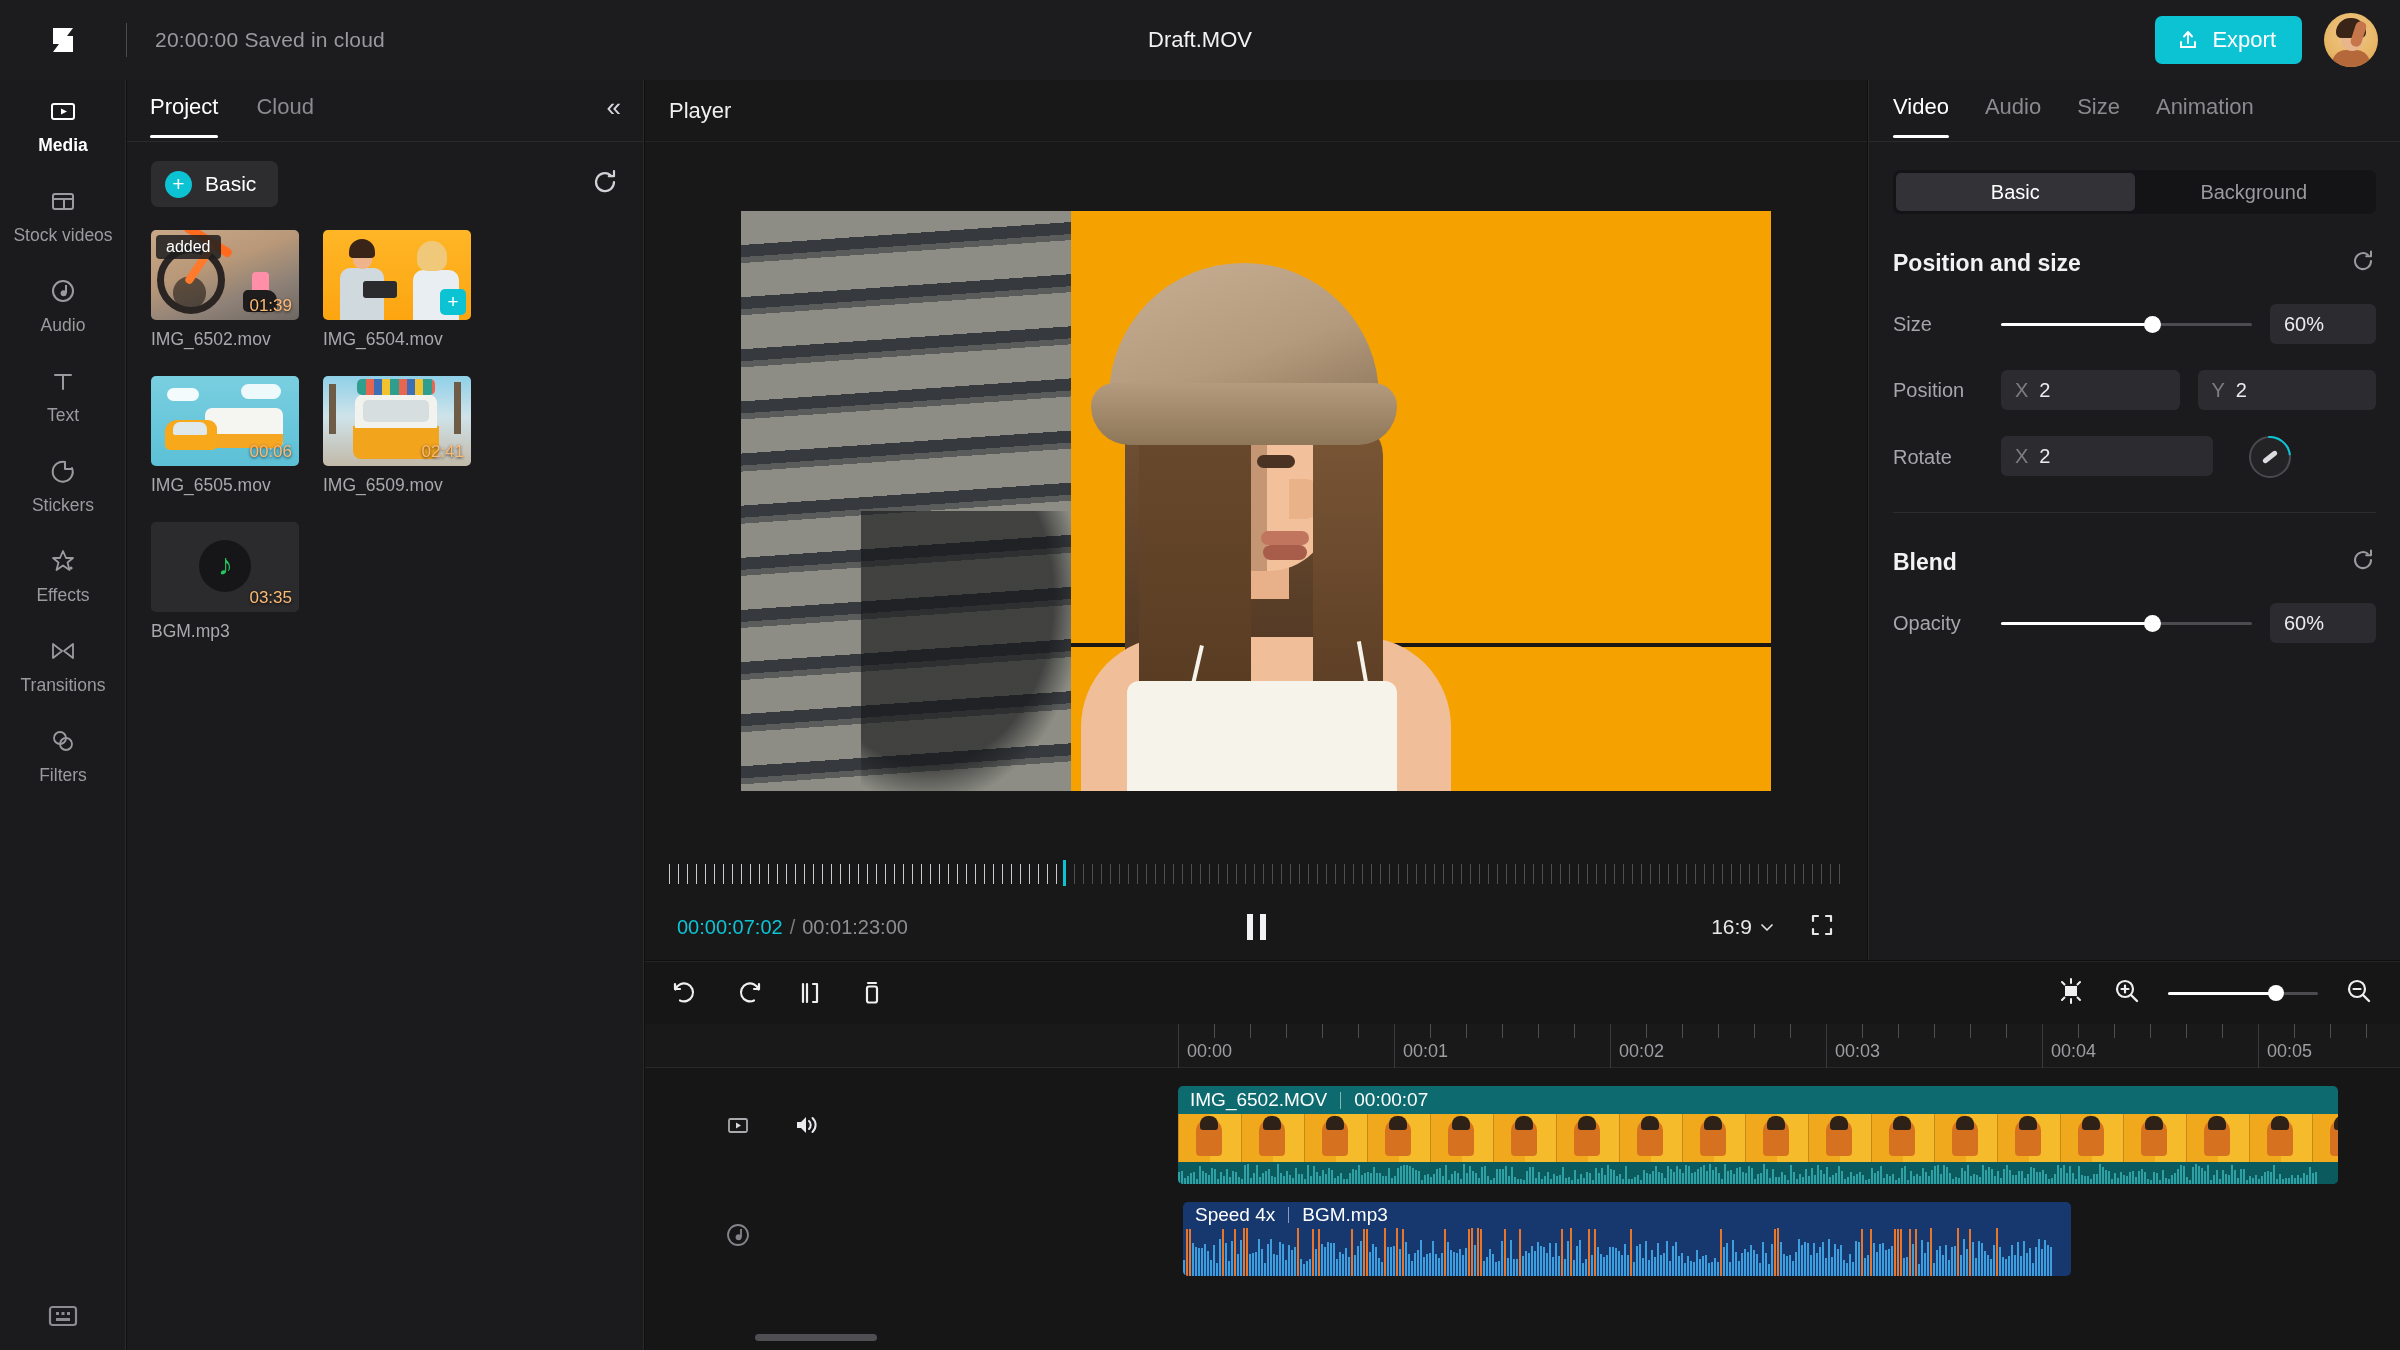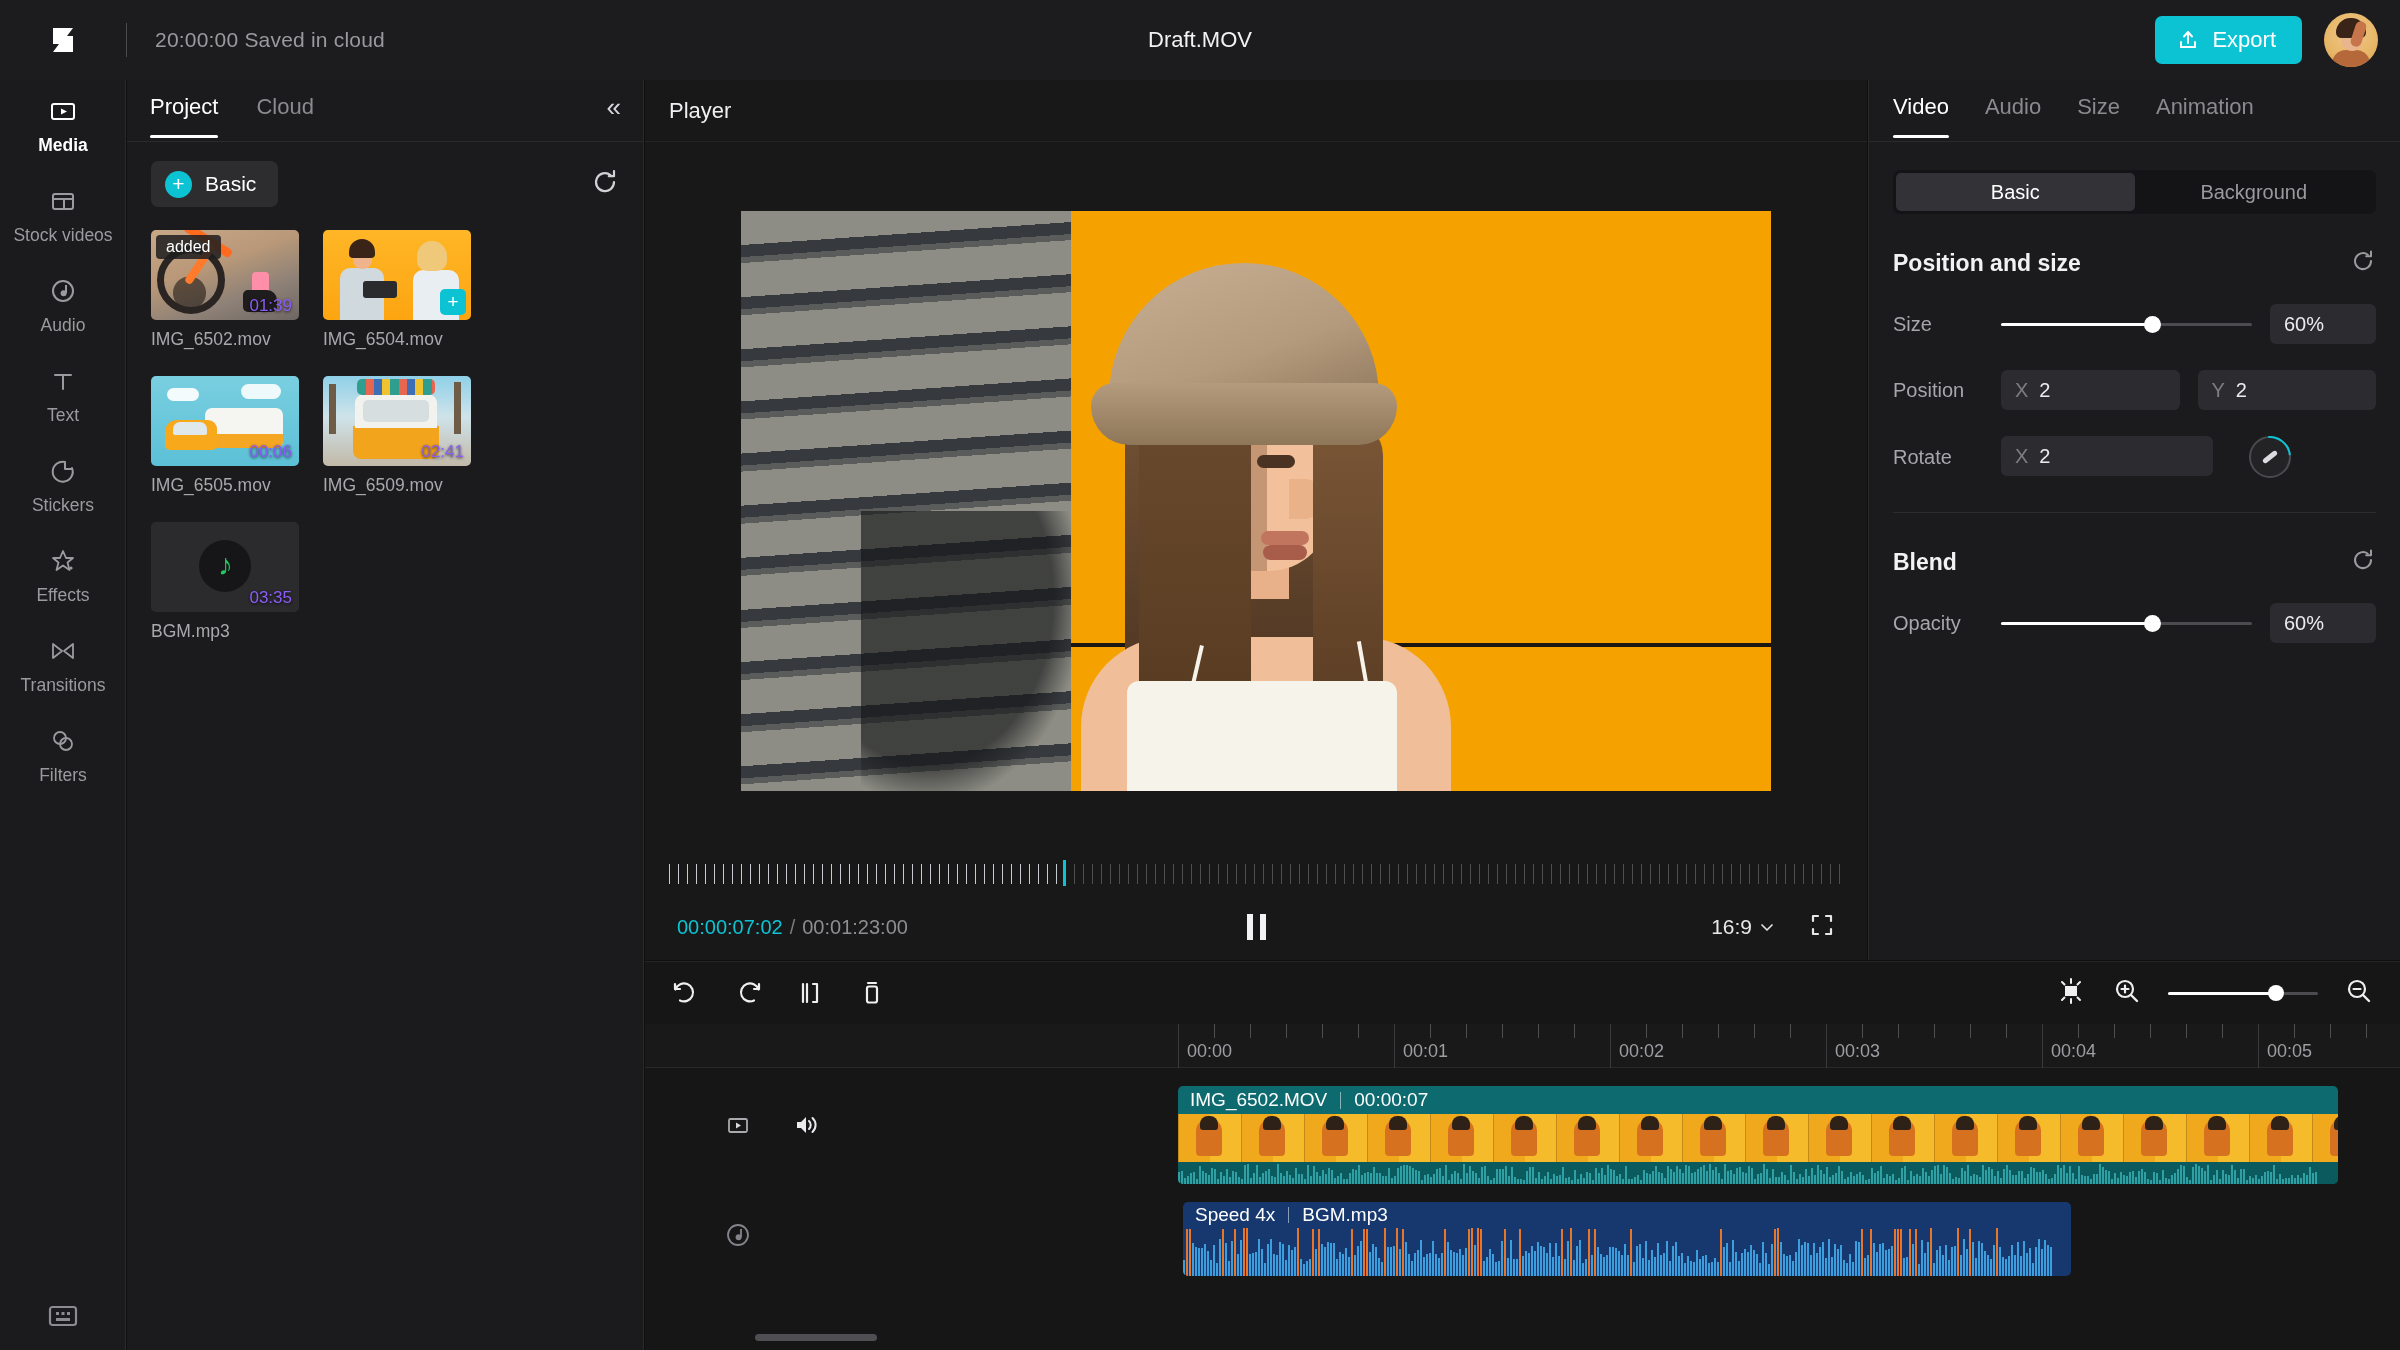--- a/index.html
+++ b/index.html
@@ -96,21 +96,21 @@
   #refresh-btn { cursor: pointer; }
   #media-grid {
     padding: 4px 24px 0 24px; display: flex; flex-wrap: wrap; gap: 26px 24px;
   }
   .media-cell { width: 148px; }
   .thumb {
     width: 148px; height: 90px; border-radius: 5px; overflow: hidden; position: relative;
     background: #242427; cursor: pointer;
   }
   .thumb .dur {
-    position: absolute; right: 7px; bottom: 4px; color: #8b5cf6; font-size: 17px;
+    position: absolute; right: 7px; bottom: 4px; color: #fdba74; font-size: 17px;
     text-shadow: 0 1px 3px rgba(0,0,0,.75);
   }
   .badge-added {
     position: absolute; left: 5px; top: 5px; background: rgba(30,30,32,.86);
     color: #fff; font-size: 16px; padding: 3px 10px; border-radius: 4px;
   }
   .plus-chip {
     position: absolute; right: 5px; bottom: 5px; width: 26px; height: 26px; border-radius: 5px;
     background: #0cc3d4; color: #fff; font-size: 19px; line-height: 25px; text-align: center; cursor: pointer;
   }

